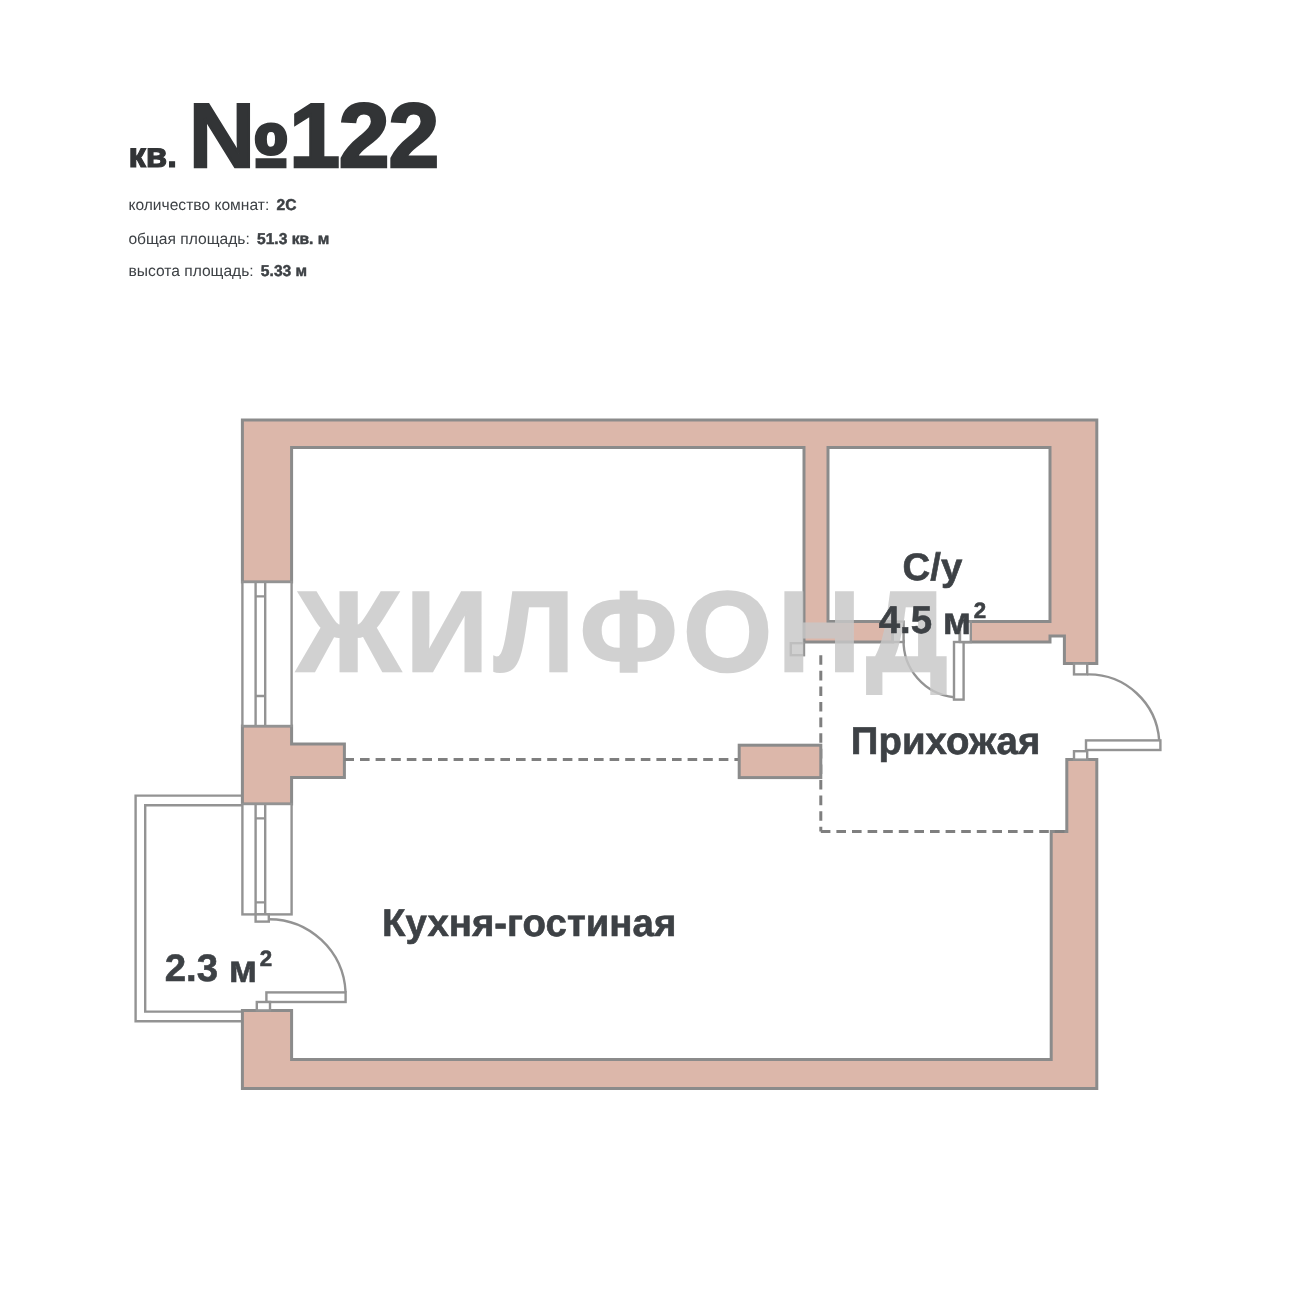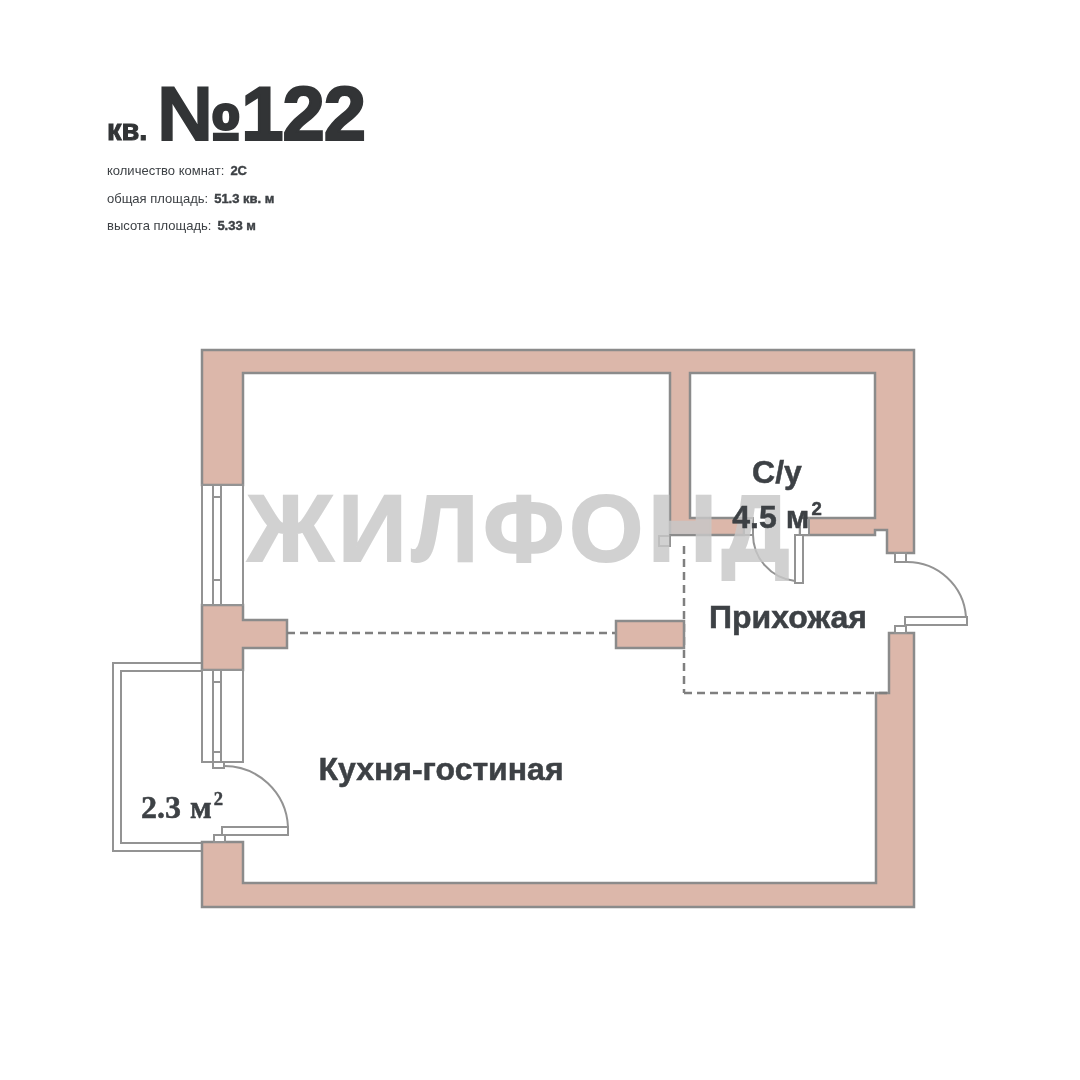--- a/index.html
+++ b/index.html
@@ -96,17 +96,17 @@
   </div>
 
   <div class="room-label" style="left:788px;top:599px;">
     <div>Прихожая</div>
   </div>
 
   <div class="room-label" style="left:441px;top:703px;margin-top:48px;">
     <div>Кухня-гостиная</div>
   </div>
 
-  <div class="room-label" style="left:182px;top:781px;font-family:Liberation Serif, serif;">
+  <div class="room-label" style="left:182px;top:781px;">
     <div><span>2.3</span><span class="unit">м</span><sup>2</sup></div>
   </div>
 
 </div>
 
 </body></html>

